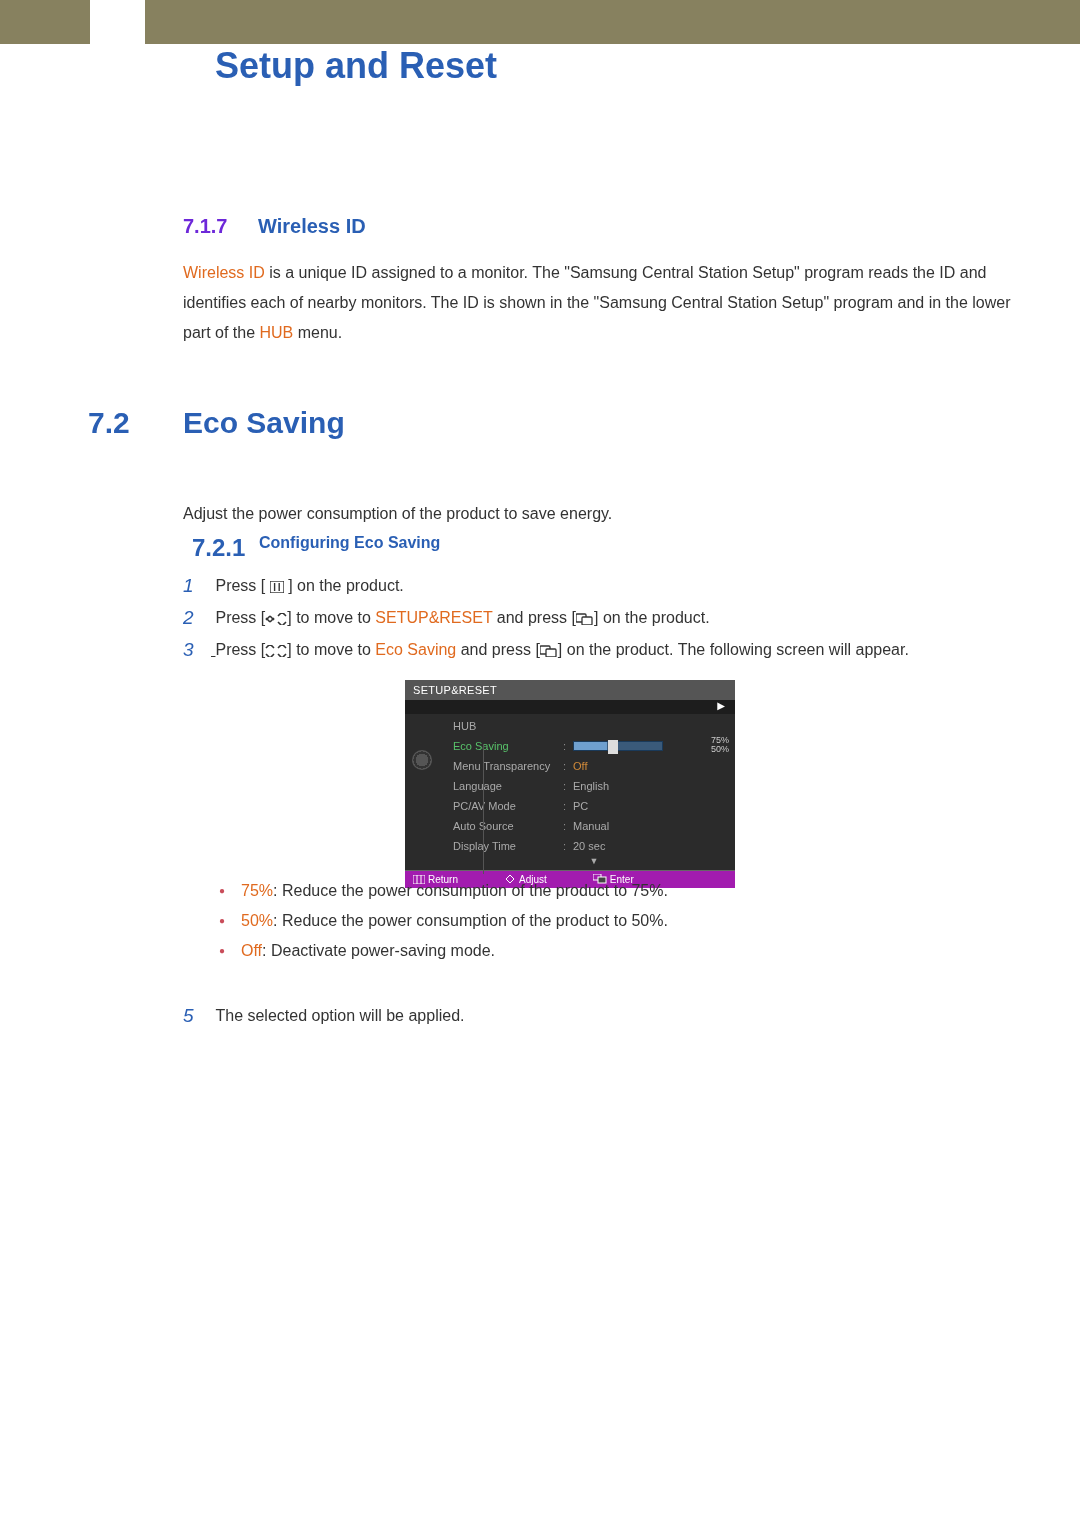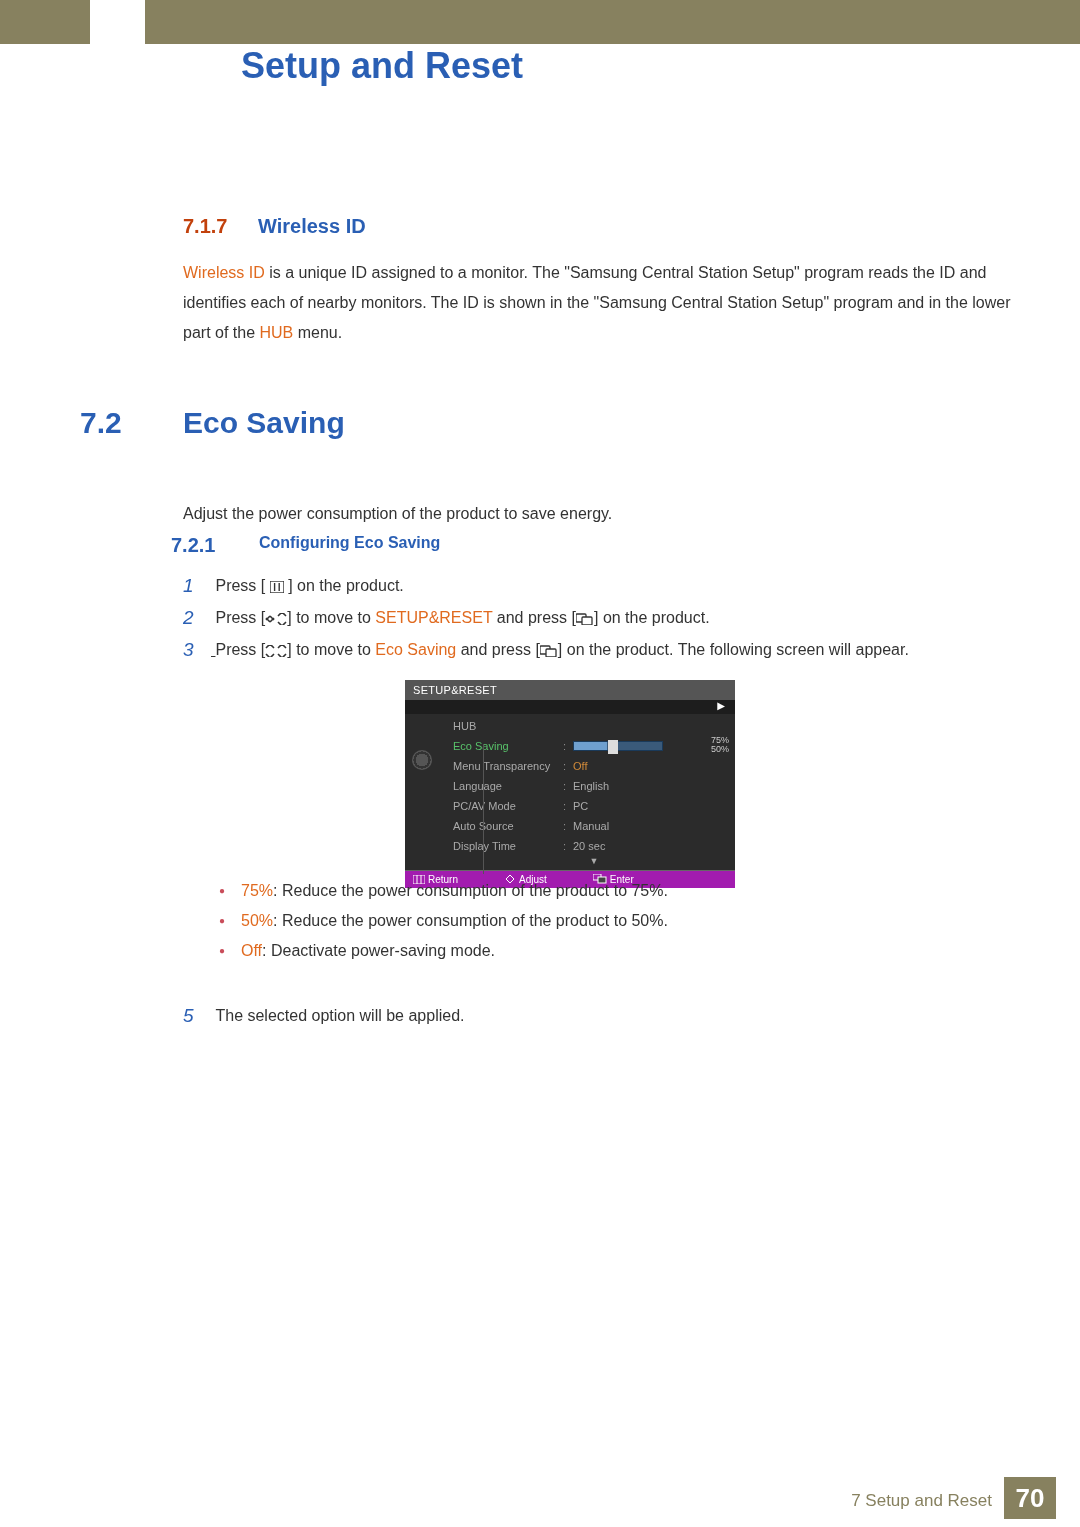--- a/index.html
+++ b/index.html
@@ -2,29 +2,29 @@
 <html><head>
 <meta charset="utf-8">
 <style>
   * { box-sizing: border-box; margin: 0; padding: 0; }
   html, body { width: 1080px; background: #ffffff; font-family: Arial, Helvetica, sans-serif; color: #333; }
   .page { width: 1080px; height: 1527px; position: relative; background: #fff; }
   
   .top-strip { position: absolute; top: 0; left: 0; width: 1080px; height: 44px; background: #87815f; }
   .top-tab { position: absolute; top: 0; left: 90px; width: 55px; height: 44px; background: #fff; }
   
-  .chapter-title { position: absolute; left: 215px; top: 45px; font-size: 36px; font-weight: bold; color: #2a5fb4; margin-left: 26px; }
-  .sec-num-717 { position: absolute; left: 183px; top: 215px; font-size: 20px; font-weight: bold; color: #c2410c; }
+  .chapter-title { position: absolute; left: 215px; top: 45px; font-size: 36px; font-weight: bold; color: #2a5fb4; }
+  .sec-num-717 { position: absolute; left: 183px; top: 215px; font-size: 20px; font-weight: bold; color: #6d28d9; }
   .sec-title-717 { position: absolute; left: 258px; top: 215px; font-size: 20px; font-weight: bold; color: #2a5fb4; }
   .para-717 { position: absolute; left: 183px; top: 258px; width: 830px; font-size: 16px; line-height: 30px; color: #333; }
   .keyword { color: #e06a1f; }
-  .sec-num-72 { position: absolute; left: 80px; top: 406px; font-size: 30px; font-weight: bold; color: #2a5fb4; }
+  .sec-num-72 { position: absolute; left: 88px; top: 406px; font-size: 30px; font-weight: bold; color: #2a5fb4; }
   .sec-title-72 { position: absolute; left: 183px; top: 406px; font-size: 30px; font-weight: bold; color: #2a5fb4; }
   .para-72 { position: absolute; left: 183px; top: 505px; width: 830px; font-size: 16px; color: #333; }
-  .sec-num-721 { position: absolute; left: 171px; top: 534px; font-size: 20px; font-weight: bold; color: #2a5fb4; }
+  .sec-num-721 { position: absolute; left: 192px; top: 534px; font-size: 24px; font-weight: bold; color: #2a5fb4; }
   .sec-title-721 { position: absolute; left: 259px; top: 534px; font-size: 16px; font-weight: bold; color: #2a5fb4; }
   .step-row { position: absolute; left: 183px; width: 830px; font-size: 16px; line-height: 22px; }
   .step-num { font-style: italic; font-size: 19px; color: #2a5fb4; display: inline-block; width: 28px; vertical-align: top; }
   .icon-inline { display: inline-block; vertical-align: -2px; }
   .step1 { top: 575px; }
   .step2 { top: 607px; }
   .step3 { top: 639px; text-decoration: underline; }
   .step4 { top: 970px; }
   .step5 { top: 1005px; }
   .step-txt { display: inline-block; width: 790px; vertical-align: top; }
@@ -197,17 +197,13 @@
     <div class="bullet-row"><span class="bullet-dot">●</span><span class="keyword">50%</span><span>: Reduce the power consumption of the product to 50%.</span></div>
     <div class="bullet-row"><span class="bullet-dot">●</span><span class="keyword">Off</span><span>: Deactivate power-saving mode.</span></div>
   </div>
 
 
   <div class="step-row step5">
     <span class="step-num">5</span>
     <span class="step-txt">The selected option will be applied.</span>
   </div>
 
-  <div class="page-footer">
-    <div class="footer-text">7 Setup and Reset</div>
-    <div class="page-num-box">70</div>
-  </div>
 </div>
 
 </body></html>

